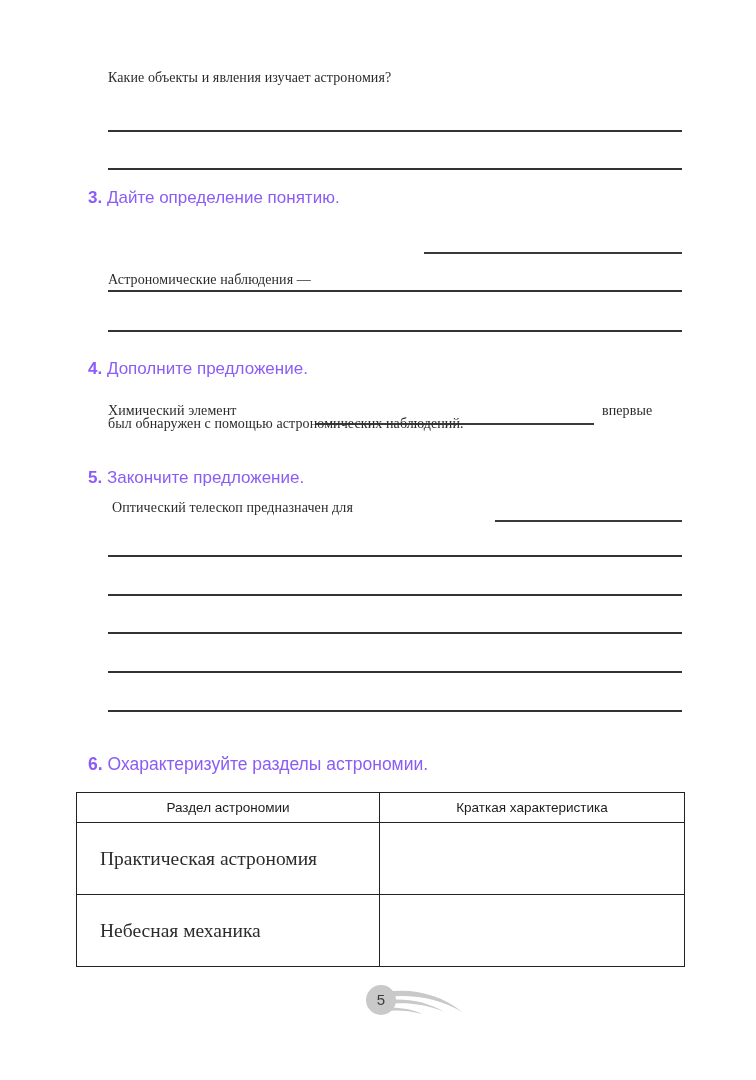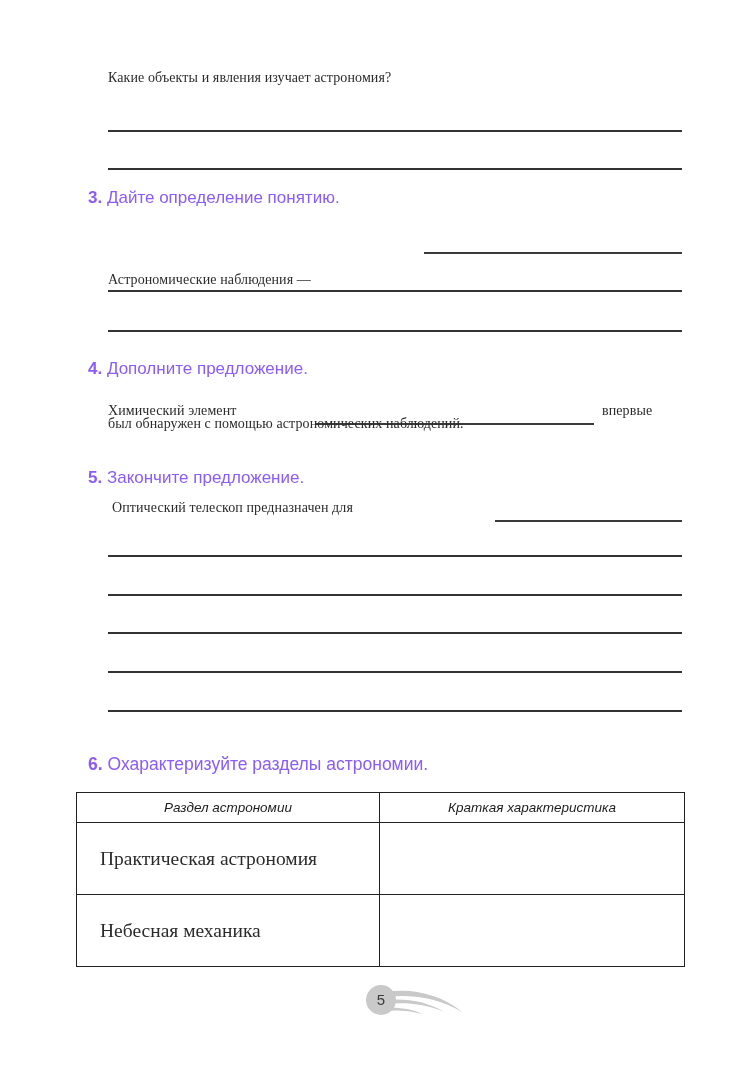--- a/index.html
+++ b/index.html
@@ -73,21 +73,20 @@
     padding: 0;
     vertical-align: middle;
   }
   .tbl th {
     height: 29px;
     font-family: "Liberation Sans", sans-serif;
     font-weight: normal;
     font-size: 13.5px;
     color: #1c1c1c;
     text-align: center;
-    font-style: italic;
   }
   .tbl td.name-cell {
     height: 71px;
     font-family: "Liberation Serif", serif;
     font-size: 19.5px;
     color: #2b2b2b;
     padding-left: 23px;
     text-align: left;
   }
   .tbl td.blank-cell {

